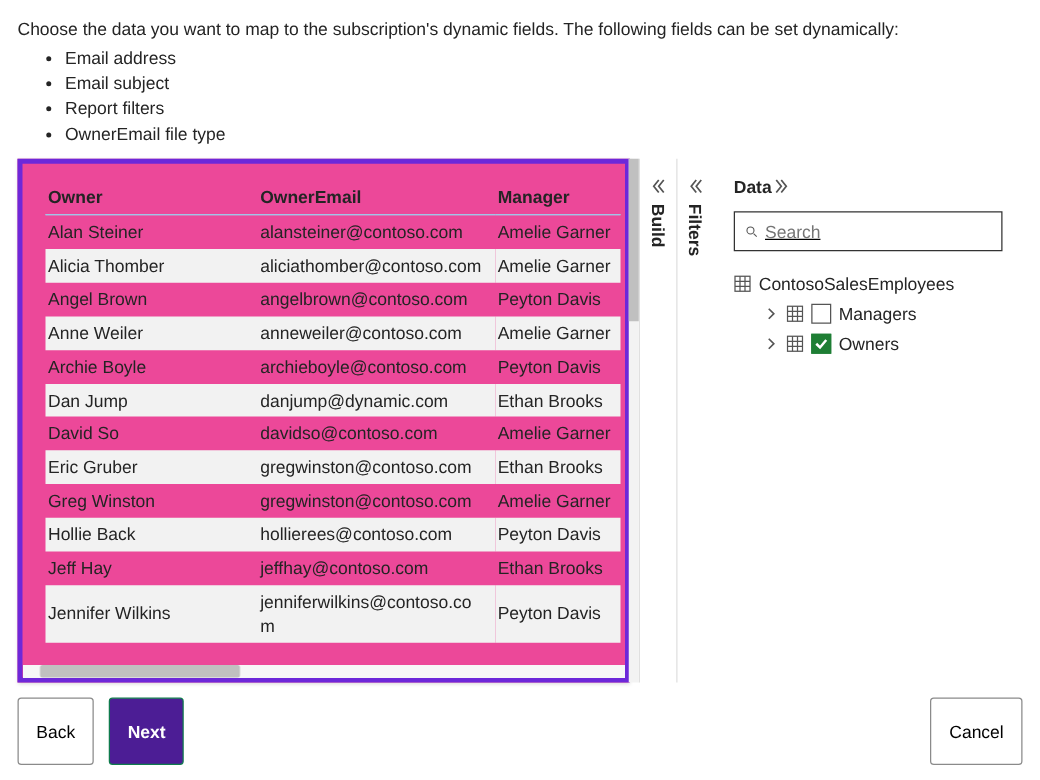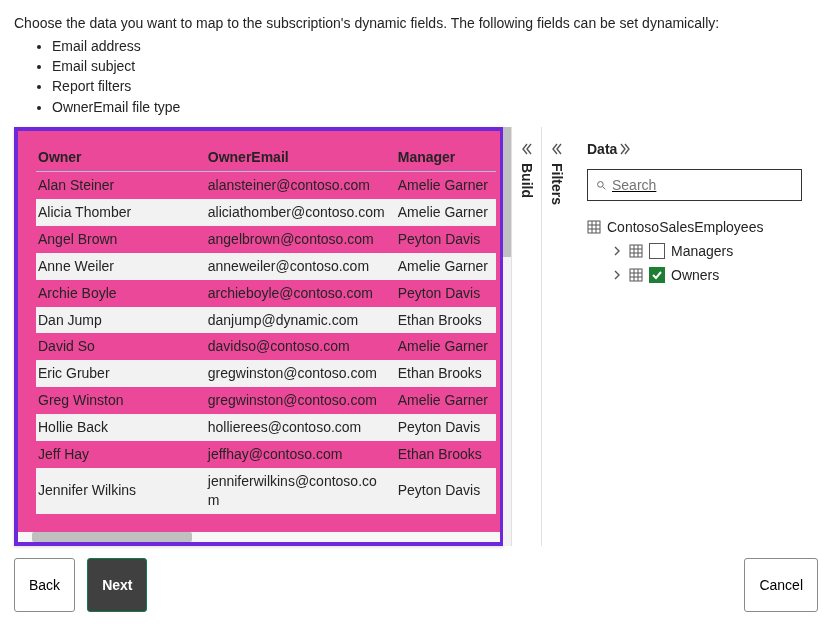--- a/index.html
+++ b/index.html
@@ -153,21 +153,21 @@
     .footer .spacer { flex:1; }
     .btn {
       border:1px solid #8a8a8a;
       background:#fff;
       padding: 18px 14px;
       font-size:14px;
       border-radius:3px;
       cursor:pointer;
     }
     .btn.primary {
-      background:#404040;
+      background:#4c1d95;
       border-color:#0f7b4d;
       color:#fff;
       font-weight:600;
     }
     .icon-chevron-dbl-left { stroke:#555; stroke-width:1.4; fill:none; }
     .icon-chevron-dbl-right { stroke:#555; stroke-width:1.4; fill:none; }
     .icon-chevron-right { stroke:#555; stroke-width:1.4; fill:none; }
     .icon-table { stroke:#555; stroke-width:1; fill:none; }
     .icon-search { stroke:#555; stroke-width:1.4; fill:none; }
     .icon-check { stroke:#fff; stroke-width:2; fill:none; }

